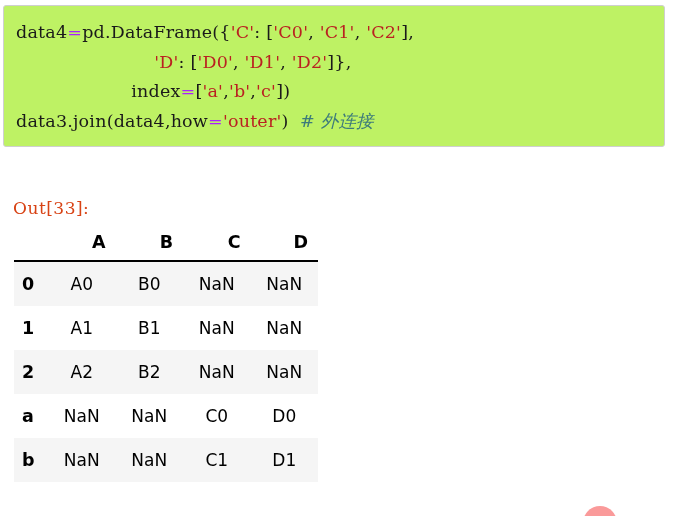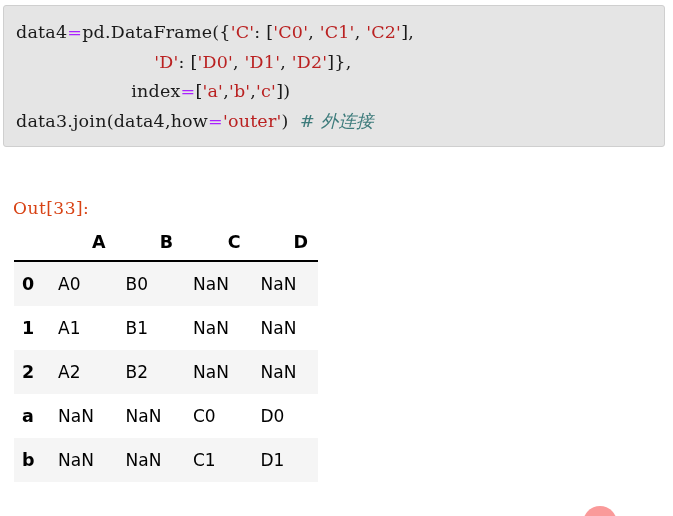--- a/index.html
+++ b/index.html
@@ -15,21 +15,21 @@
     font-family: "DejaVu Sans", sans-serif;
   }
 
   
   #code-cell {
     position: absolute;
     left: 3px;
     top: 5px;
     width: 662px;
     height: 142px;
-    background: #e5e5e5;
+    background: #bef264;
     border: 1px solid #cfcfcf;
     border-radius: 3px;
     box-sizing: border-box;
   }
   #code-source {
     position: absolute;
     left: 12px;
     top: 12px;
     margin: 0;
     font-family: "DejaVu Serif", serif;
@@ -80,21 +80,21 @@
     padding: 0 0 8px 0;
     width: 34px;
   }
   #df-table td.idx-cell {
     text-align: left;
     font-weight: bold;
     padding: 12px 4px 12px 8px;
     font-size: 17.5px;
   }
   #df-table td.val-cell {
-    text-align: left;
+    text-align: center;
     padding: 0 10px;
     font-weight: normal;
   }
   #df-table tbody tr.striped {
     background: #f5f5f5;
   }
 
   
   #bottom-arc {
     position: absolute;

